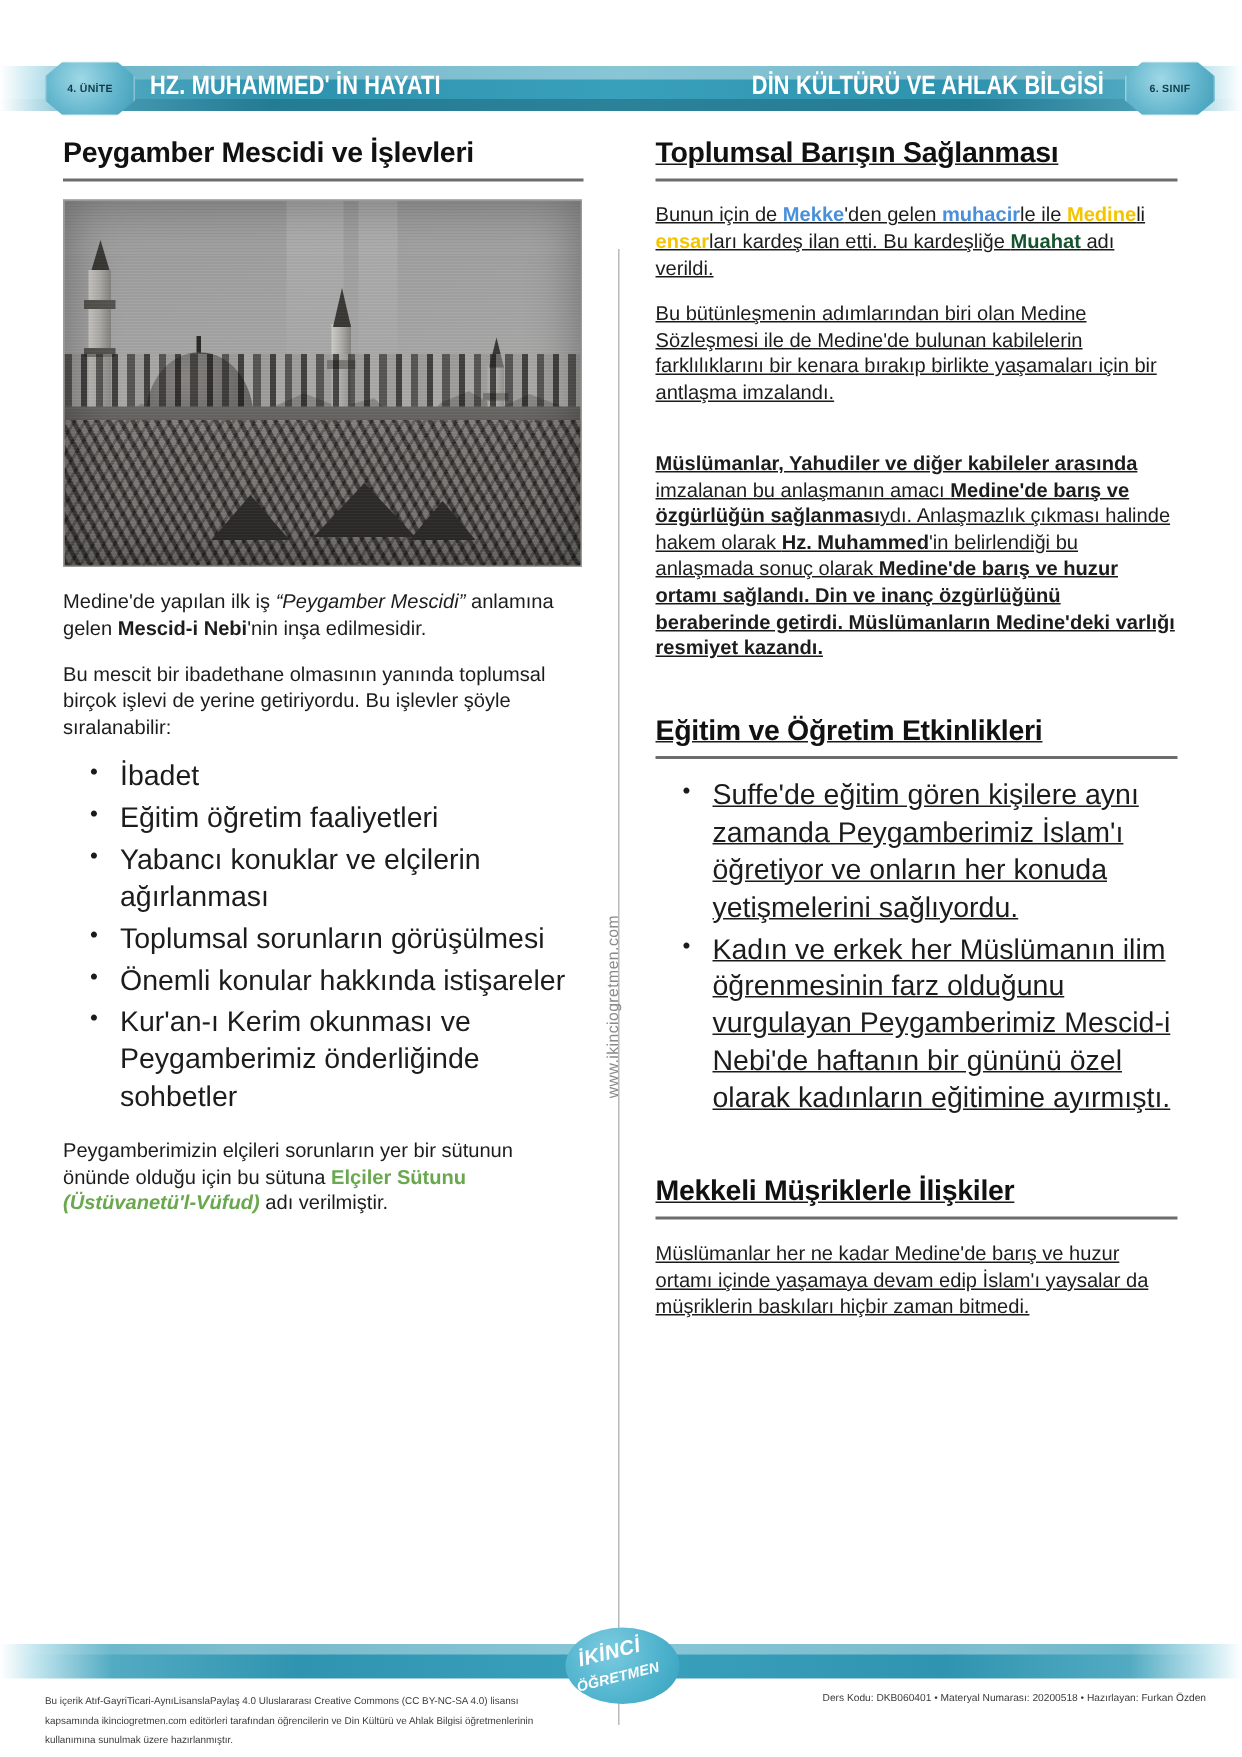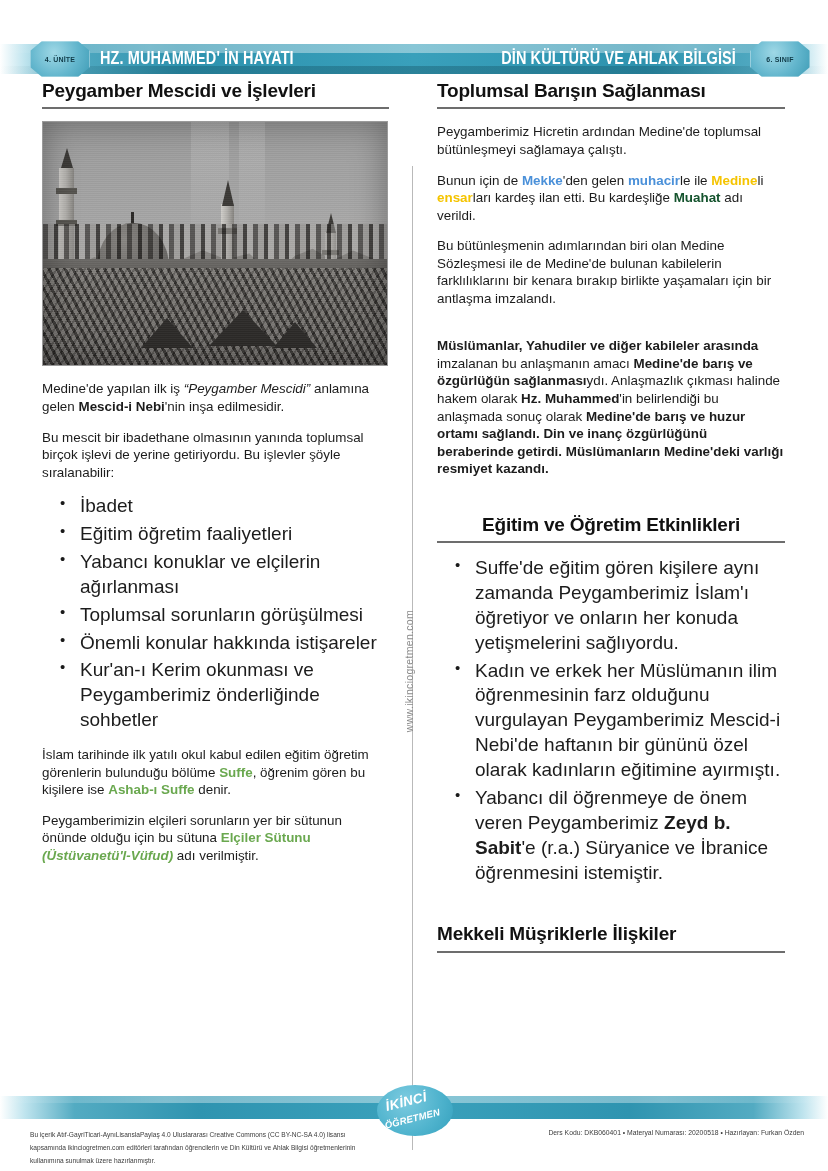--- a/index.html
+++ b/index.html
@@ -112,24 +112,24 @@
 
   
   .page {
     position: absolute;
     left: 0;
     top: 80px;
     width: 828px;
   }
   .col {
     position: absolute;
-    top: 0;
+    top: 12px;
   }
   .col-left  { left: 42px;  width: 347px; }
-  .col-right { left: 437px; width: 348px; }
+  .col-right { left: 437px; width: 348px; text-decoration: underline; }
 
   .divider {
     position: absolute;
     left: 412px;
     top: 86px;
     width: 1px;
     height: 984px;
     background: #b9b9b9;
   }
 
@@ -488,48 +488,46 @@
 
     <ul class="body-list">
       <li>İbadet</li>
       <li>Eğitim öğretim faaliyetleri</li>
       <li>Yabancı konuklar ve elçilerin ağırlanması</li>
       <li>Toplumsal sorunların görüşülmesi</li>
       <li>Önemli konular hakkında istişareler</li>
       <li>Kur'an-ı Kerim okunması ve Peygamberimiz önderliğinde sohbetler</li>
     </ul>
 
-    <p class="body"><span>İslam tarihinde ilk yatılı okul kabul edilen eğitim öğretim görenlerin bulunduğu bölüme </span><span class="green">Suffe</span><span>, öğrenim gören bu kişilere ise </span><span class="green">Ashab-ı Suffe</span><span> denir.</span></p>
 
     <p class="body"><span>Peygamberimizin elçileri sorunların yer bir sütunun önünde olduğu için bu sütuna </span><span class="green">Elçiler Sütunu</span> <span class="green-i">(Üstüvanetü'l-Vüfud)</span><span> adı verilmiştir.</span></p>
 
   </div>
 
   <div class="col col-right">
 
     <h2 class="section">Toplumsal Barışın Sağlanması</h2>
 
-    <p class="body first">Peygamberimiz Hicretin ardından Medine'de toplumsal bütünleşmeyi sağlamaya çalıştı.</p>
 
     <p class="body"><span>Bunun için de </span><span class="blue">Mekke</span><span>'den gelen </span><span class="blue">muhacir</span><span>le ile </span><span class="gold">Medine</span><span>li </span><span class="gold">ensar</span><span>ları kardeş ilan etti. Bu kardeşliğe </span><span class="red">Muahat</span><span> adı verildi.</span></p>
 
     <p class="body">Bu bütünleşmenin adımlarından biri olan Medine Sözleşmesi ile de Medine'de bulunan kabilelerin farklılıklarını bir kenara bırakıp birlikte yaşamaları için bir antlaşma imzalandı.</p>
 
     <p class="body" style="margin-top:30px;"><b>Müslümanlar, Yahudiler ve diğer kabileler arasında</b><span> imzalanan bu anlaşmanın amacı </span><b>Medine'de barış ve özgürlüğün sağlanması</b><span>ydı. Anlaşmazlık çıkması halinde hakem olarak </span><b>Hz. Muhammed</b><span>'in belirlendiği bu anlaşmada sonuç olarak </span><b>Medine'de barış ve huzur ortamı sağlandı. Din ve inanç özgürlüğünü beraberinde getirdi. Müslümanların Medine'deki varlığı resmiyet kazandı.</b></p>
 
-    <h2 class="section" style="margin-top:36px;text-align:center;">Eğitim ve Öğretim Etkinlikleri</h2>
+    <h2 class="section" style="margin-top:36px;">Eğitim ve Öğretim Etkinlikleri</h2>
 
     <ul class="body-list">
       <li>Suffe'de eğitim gören kişilere aynı zamanda Peygamberimiz İslam'ı öğretiyor ve onların her konuda yetişmelerini sağlıyordu.</li>
       <li>Kadın ve erkek her Müslümanın ilim öğrenmesinin farz olduğunu vurgulayan Peygamberimiz Mescid-i Nebi'de haftanın bir gününü özel olarak kadınların eğitimine ayırmıştı.</li>
-      <li><span>Yabancı dil öğrenmeye de önem veren Peygamberimiz </span><b>Zeyd b. Sabit</b><span>'e (r.a.) Süryanice ve İbranice öğrenmesini istemiştir.</span></li>
     </ul>
 
     <h2 class="section" style="margin-top:38px;">Mekkeli Müşriklerle İlişkiler</h2>
 
+    <p class="body first">Müslümanlar her ne kadar Medine'de barış ve huzur ortamı içinde yaşamaya devam edip İslam'ı yaysalar da müşriklerin baskıları hiçbir zaman bitmedi.</p>
 
   </div>
 </div>
 
 <div class="footer-band"></div>
 <div class="logo-circle">
   <div class="logo-text-1">İKİNCİ</div>
   <div class="logo-text-2">ÖĞRETMEN</div>
 </div>
 <div class="footer-left">Bu içerik Atıf-GayriTicari-AynıLisanslaPaylaş 4.0 Uluslararası Creative Commons (CC BY-NC-SA 4.0) lisansı kapsamında ikinciogretmen.com editörleri tarafından öğrencilerin ve Din Kültürü ve Ahlak Bilgisi öğretmenlerinin kullanımına sunulmak üzere hazırlanmıştır.</div>

